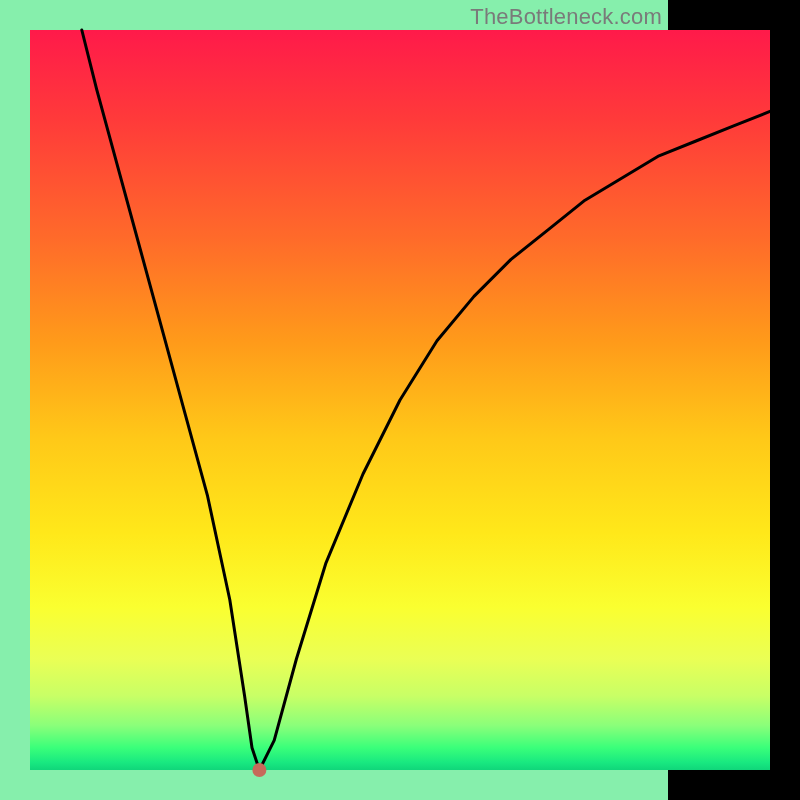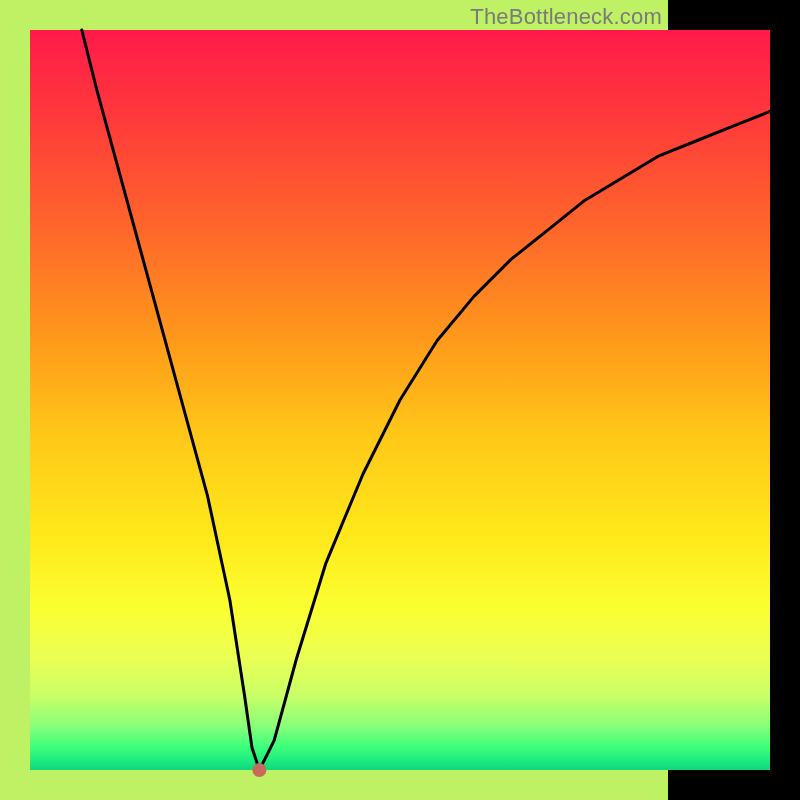--- a/index.html
+++ b/index.html
@@ -8,21 +8,21 @@
     width: 800px;
     height: 800px;
     overflow: hidden;
     background: #000;
     font-family: Arial, Helvetica, sans-serif;
   }
   .frame {
     position: relative;
     width: 668px;
     height: 800px;
-    background: #bef264;
+    background: #86efac;
   }
   .plot-area {
     position: absolute;
     left: 30px;
     top: 30px;
     width: 740px;
     height: 740px;
     background: linear-gradient(
       to bottom,
       #ff1a4a 0%,

